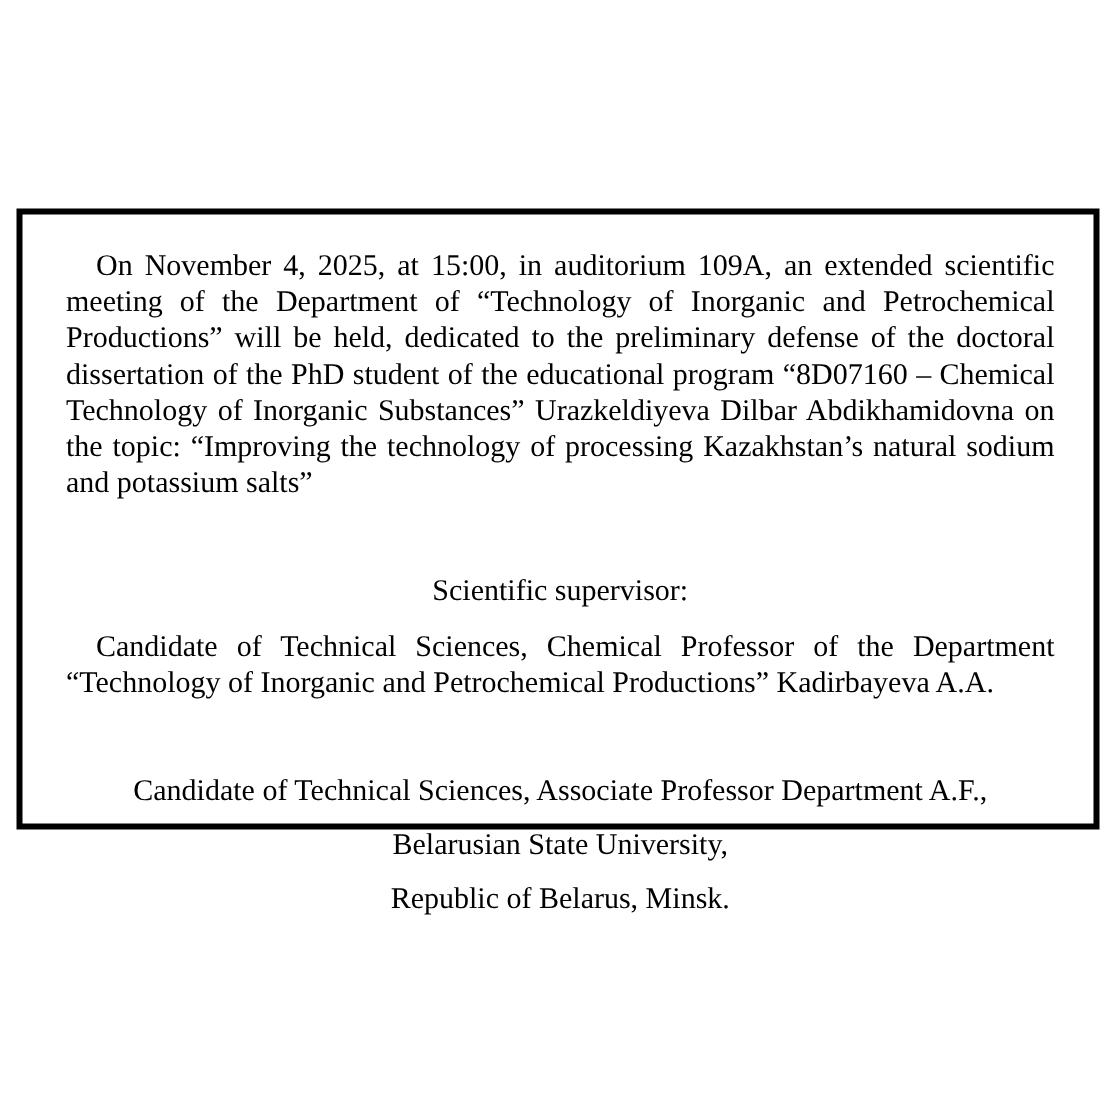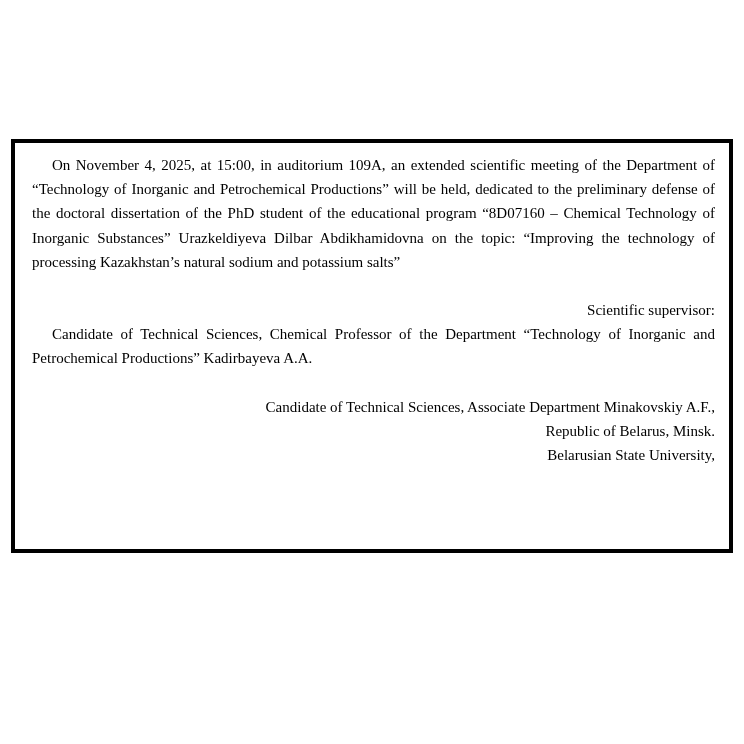--- a/index.html
+++ b/index.html
@@ -33,35 +33,35 @@
     box-sizing: border-box;
     border: 4px solid #000000;
     background: #ffffff;
   }
 
   .notice-inner {
     padding: 10px 14px 0 17px;
   }
 
   p.para {
-    margin: 0;
-    font-size: 15px;
+    margin: 12px;
+    font-size: 20px;
     line-height: 24.2px;
     text-align: justify;
     text-justify: inter-word;
     hyphens: none;
     -webkit-hyphens: none;
   }
 
   p.indent {
     text-indent: 20px;
   }
 
   p.flush {
-    text-align: right;
+    text-align: center;
     text-indent: 0;
   }
 
   .spacer {
     height: 24px;
   }
 </style>
 </head>
 <body>
 
@@ -74,22 +74,22 @@
 
       <div class="spacer"></div>
 
       <p class="para flush indent">Scientific supervisor:</p>
 
       <p class="para indent">Candidate of Technical Sciences, Chemical Professor of the Department “Technology of Inorganic and Petrochemical Productions” Kadirbayeva A.A.</p>
 
       <div class="spacer"></div>
 
 
-      <p class="para flush indent">Candidate of Technical Sciences, Associate Department Minakovskiy A.F.,</p>
+      <p class="para flush indent">Candidate of Technical Sciences, Associate Professor Department A.F.,</p>
+
+      <p class="para flush indent">Belarusian State University,</p>
 
       <p class="para flush indent">Republic of Belarus, Minsk.</p>
-
-      <p class="para flush indent">Belarusian State University,</p>
 
     </div>
   </div>
 
 </div>
 
 </body></html>

